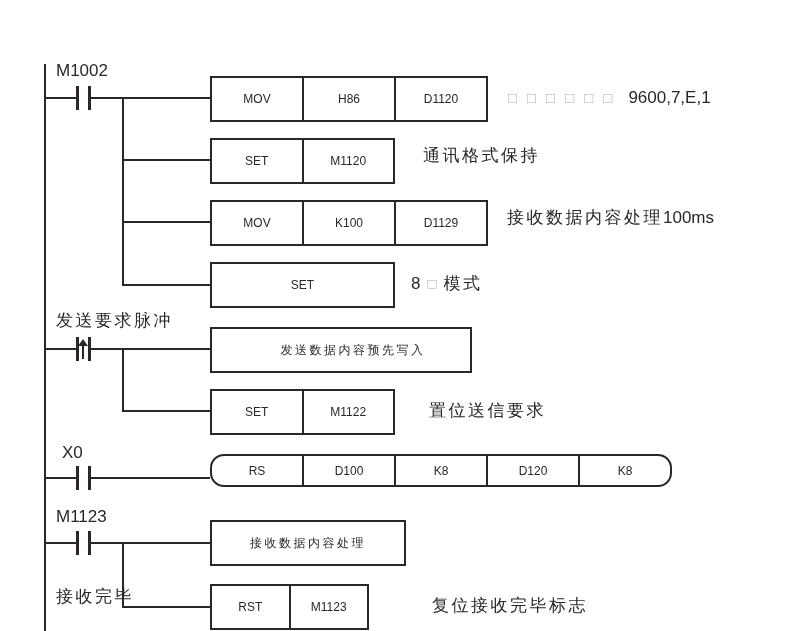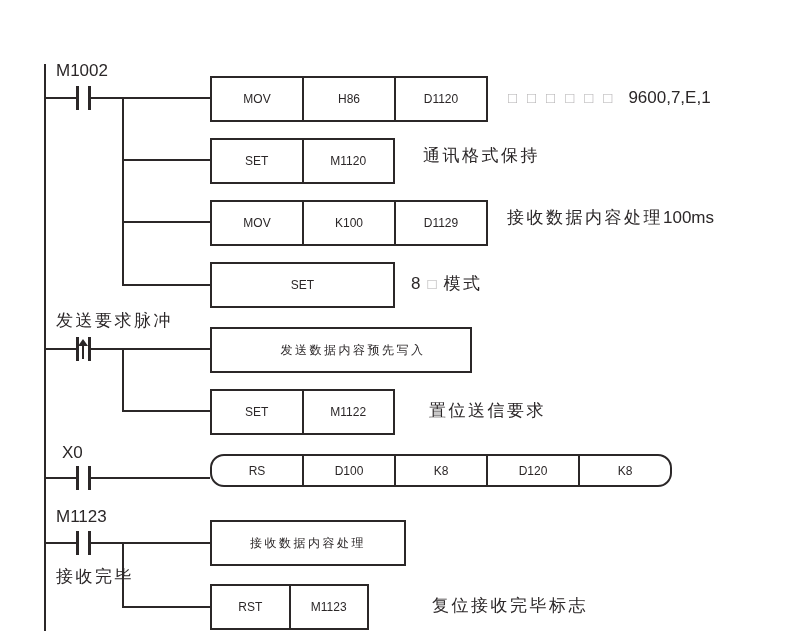--- a/index.html
+++ b/index.html
@@ -105,21 +105,21 @@
     <div class="cell">K8</div>
     <div class="cell">D120</div>
     <div class="cell">K8</div>
   </div>
 
   <div class="lbl" style="left:56px;top:472px;">M1123</div>
   <div class="hline" style="left:44px;top:506px;width:32px;"></div>
   <div class="cbar" style="left:76px;top:495px;"></div>
   <div class="cbar" style="left:88px;top:495px;"></div>
   <div class="hline" style="left:91px;top:506px;width:119px;"></div>
-  <div class="lbl cjk" style="left:56px;top:532px;">接收完毕</div>
+  <div class="lbl cjk" style="left:56px;top:552px;">接收完毕</div>
 
   <div class="vline" style="left:122px;top:506px;height:66px;"></div>
   <div class="hline" style="left:122px;top:570px;width:88px;"></div>
 
   <div class="ibox" style="left:210px;top:484px;width:196px;height:46px;">
     <div class="cell cjk">接收数据内容处理</div>
   </div>
 
   <div class="ibox" style="left:210px;top:548px;width:159px;height:46px;">
     <div class="cell">RST</div>

